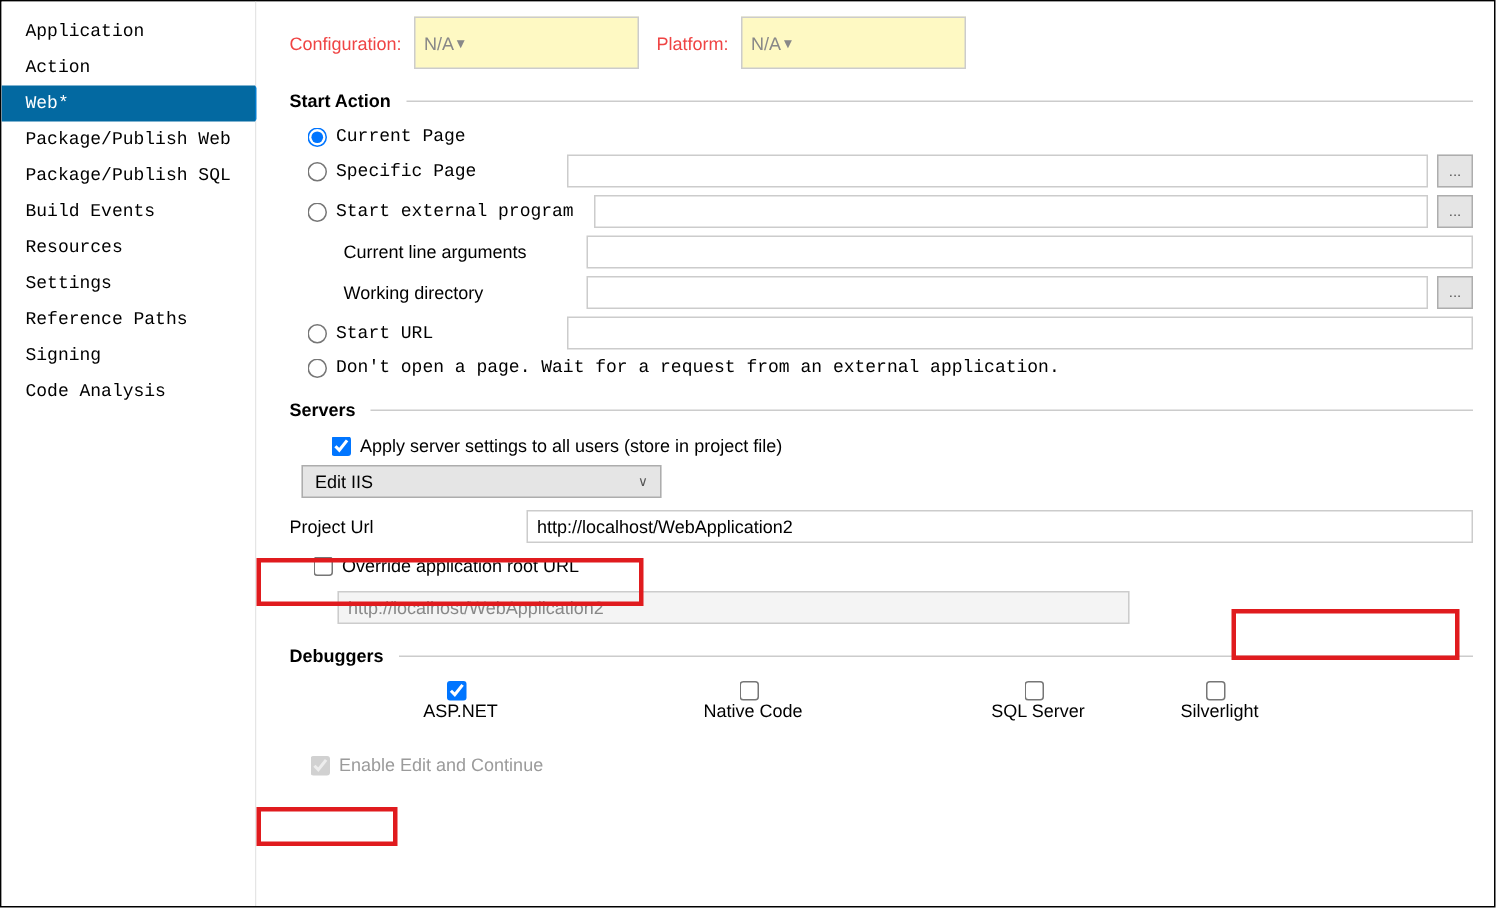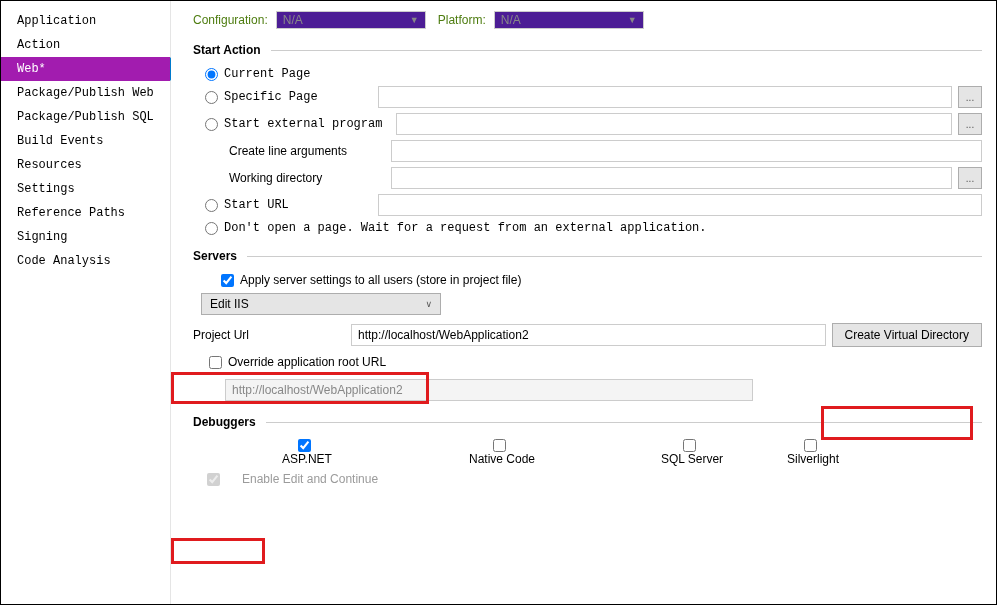--- a/index.html
+++ b/index.html
@@ -1,27 +1,27 @@
 <!DOCTYPE html>
 <html><head>
   <meta charset="utf-8">
   <style>
     * { box-sizing: border-box; margin: 0; padding: 0; font-family: "Segoe UI", Tahoma, sans-serif; }
     body { width: 997px; height: 605px; background: #fff; border: 1px solid #000; display: flex; font-size: 12px; color: #000; overflow: hidden; }
     .sidebar { width: 170px; background: #fff; padding: 8px 0; border-right: 1px solid #e5e5e5; }
     .sidebar-item { padding: 5px 16px; cursor: pointer; position: relative; font-family: Liberation Mono, monospace; }
-    .sidebar-item.active { background: #a21caf; color: #fff; }
+    .sidebar-item.active { background: #0369a1; color: #fff; }
     .sidebar-item.active::after {
       content: ""; position: absolute; right: -9px; top: 50%; transform: translateY(-50%);
       border-left: 9px solid #007acc; border-top: 12px solid transparent; border-bottom: 12px solid transparent;
     }
     .content { flex: 1; padding: 10px 14px 10px 22px; position: relative; background: #fff; }
     .row { display: flex; align-items: center; margin-bottom: 6px; }
-    .label-disabled { color: #4d7c0f; margin-right: 8px; }
-    .dropdown-dis { background: #4c1d95; border: 1px solid #ccc; color: #888; height: 18px; display: inline-flex; align-items: center; justify-content: space-between; padding: 0 6px; }
+    .label-disabled { color: #ef4444; margin-right: 8px; }
+    .dropdown-dis { background: #fef9c3; border: 1px solid #ccc; color: #888; height: 35px; display: inline-flex; align-items: center; justify-content: flex-start; padding: 0 6px; }
     .dropdown-dis .chev { font-size: 9px; color: #888; }
     .section-header { display: flex; align-items: center; margin: 14px 0 10px 0; }
     .section-header .title { margin-right: 10px; white-space: nowrap; font-weight: bold; }
     .section-header .line { flex: 1; height: 1px; background: #ccc; }
     .radio-row { display: flex; align-items: center; margin: 5px 0 5px 12px; }
     .radio-row input[type=radio] { margin-right: 6px; }
     .radio-row label { margin-right: 14px; min-width: 140px; font-family: Liberation Mono, monospace; }
     .radio-row.narrow label { min-width: auto; }
     .text-input { flex: 1; height: 22px; border: 1px solid #ccc; background: #fff; padding: 0 6px; font-size: 12px; }
     .text-input:disabled { background: #f4f4f4; color: #888; }
@@ -93,21 +93,21 @@
   </div>
 
   <div class="radio-row">
     <input type="radio" name="sa" style="">
     <label>Start external program</label>
     <input type="text" class="text-input" style="">
     <div class="browse-btn">...</div>
   </div>
 
   <div class="indent-row">
-    <label>Create line arguments</label>
+    <label>Current line arguments</label>
     <input type="text" class="text-input" style="">
   </div>
 
   <div class="indent-row">
     <label>Working directory</label>
     <input type="text" class="text-input" style="">
     <div class="browse-btn">...</div>
   </div>
 
   <div class="radio-row">
@@ -134,21 +134,20 @@
   <div style="margin:6px 0 8px 8px;">
     <div class="server-dropdown">
       <span>Edit IIS</span>
       <span class="chev">∨</span>
     </div>
   </div>
 
   <div class="project-url-row">
     <span class="plabel">Project Url</span>
     <input type="text" class="text-input" value="http://localhost/WebApplication2" style="">
-    <button class="create-vd">Create Virtual Directory</button>
   </div>
 
   <div class="check-row" style="margin-left:16px;">
     <input type="checkbox" style="">
     <label>Override application root URL</label>
   </div>
   <input type="text" class="override-input" disabled="" value="http://localhost/WebApplication2" style="">
 
   <div class="section-header">
     <span class="title">Debuggers</span>
@@ -167,21 +166,21 @@
     <div class="deb-item" style="width:190px">
       <input type="checkbox" style="">
       <label>SQL Server</label>
     </div>
     <div class="deb-item">
       <input type="checkbox" style="">
       <label>Silverlight</label>
     </div>
   </div>
 
-  <div class="check-row chk-disabled" style="margin-left:14px; margin-top:6px;gap:16px;">
+  <div class="check-row chk-disabled" style="margin-left:14px; margin-top:22px;">
     <input type="checkbox" checked="" disabled="" style="">
     <label>Enable Edit and Continue</label>
   </div>
 
   
   <div class="red-box" style="left:0px; top:371px; width:258px; height:32px;"></div>
   <div class="red-box" style="left:650px; top:405px; width:152px; height:34px;"></div>
   <div class="red-box" style="left:0px; top:537px; width:94px; height:26px;"></div>
 </div>
 

